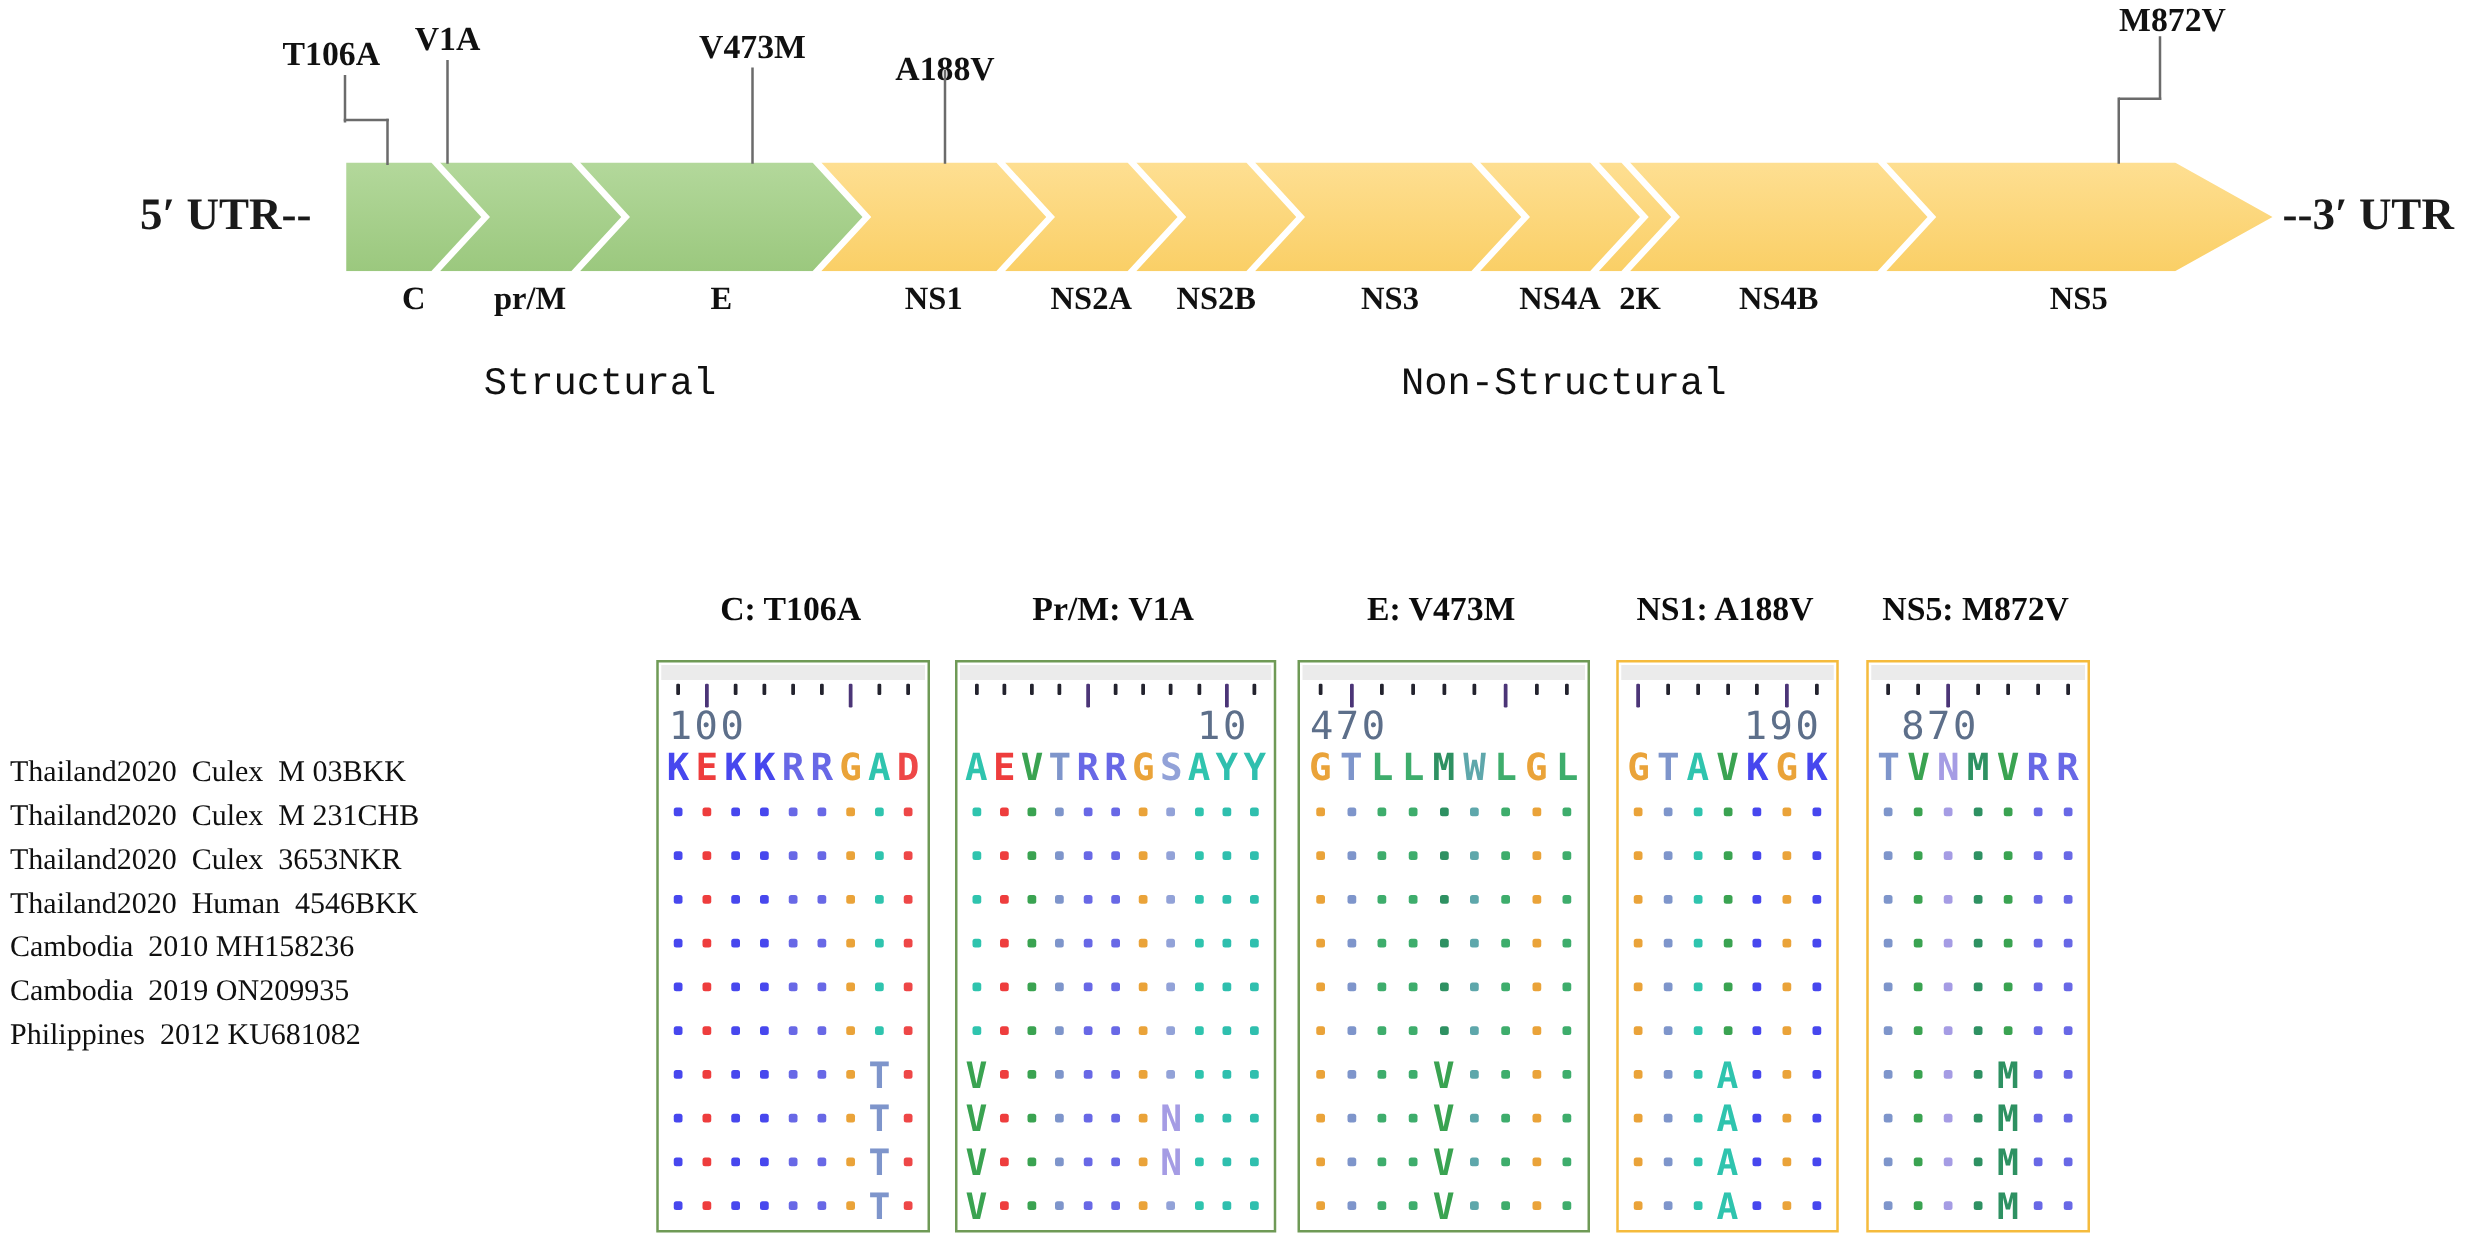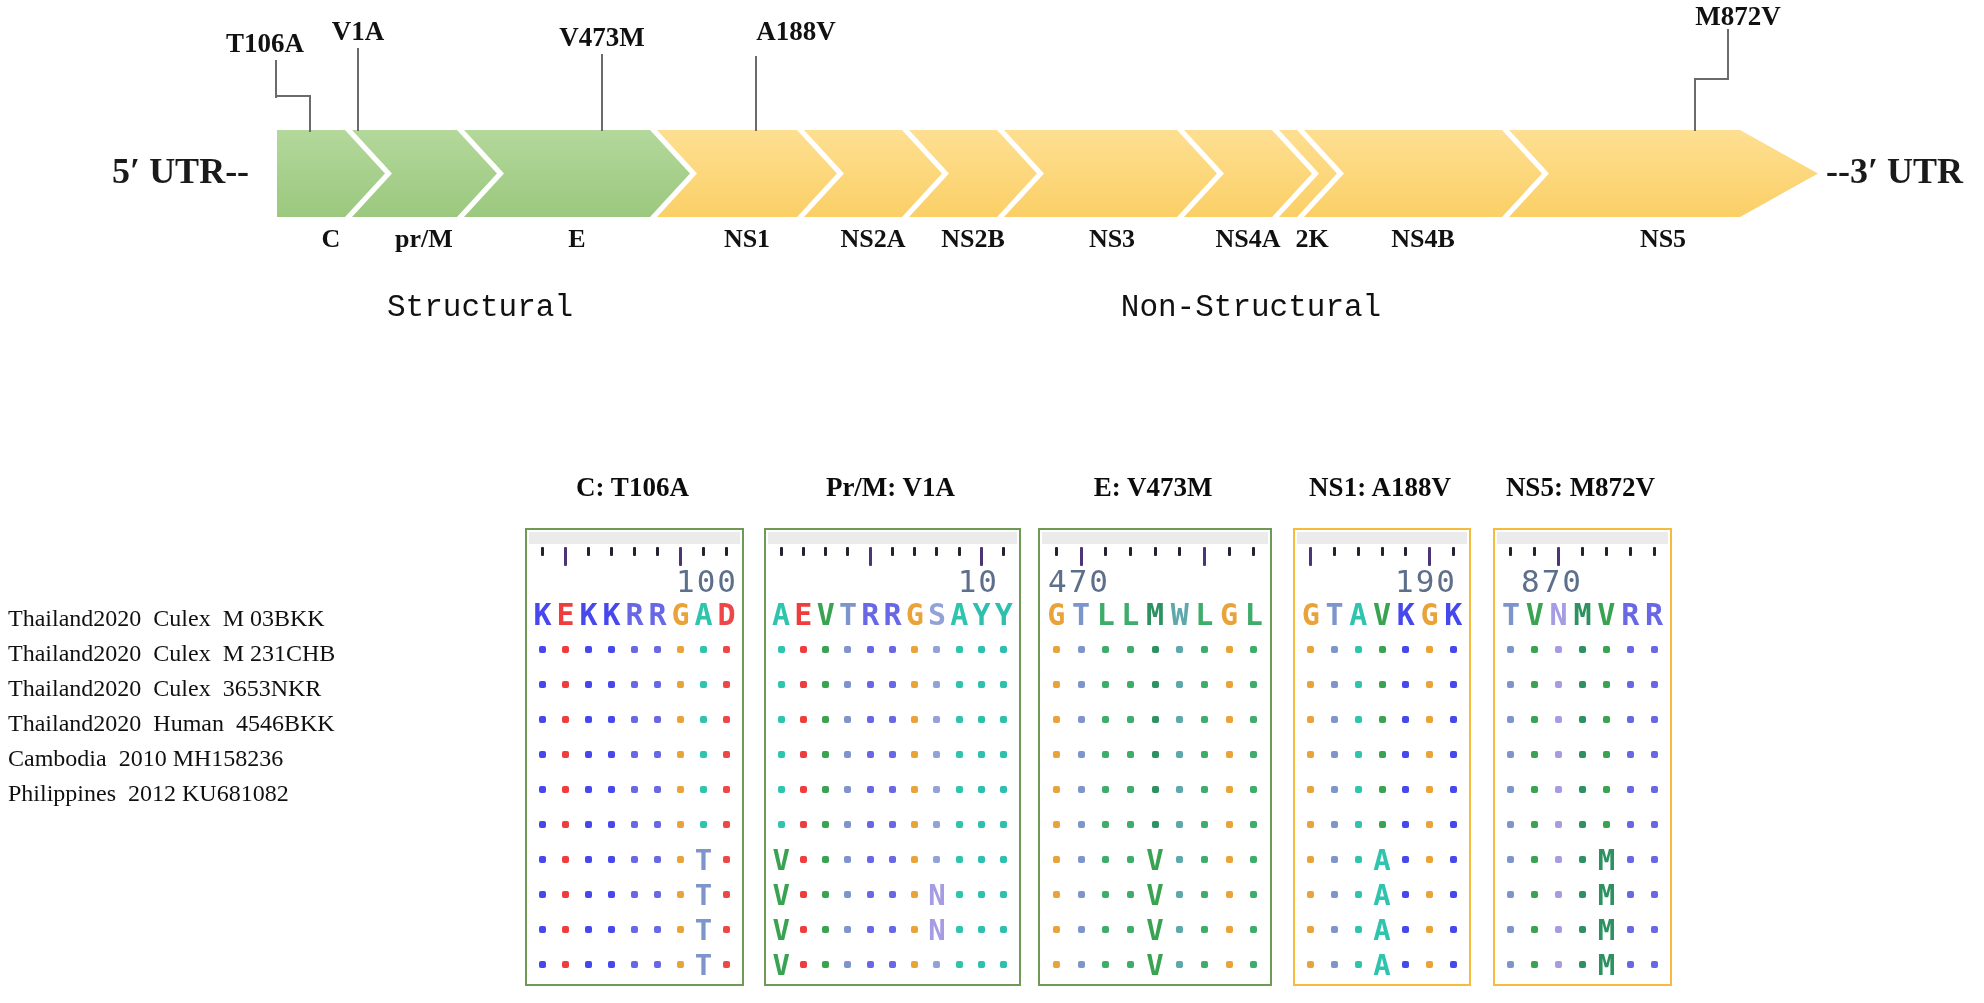--- a/index.html
+++ b/index.html
@@ -84,40 +84,41 @@
     </div>
   <div id="mutations">
       <div class="mut-label" style="left: 265px; top: 28px;">T106A</div>
       <div class="leader" style="left: 275px; top: 60px; width: 2px; height: 38px; background: rgb(107, 107, 107);"></div>
       <div class="leader" style="left: 275px; top: 95px; width: 36px; height: 2px; background: rgb(107, 107, 107);"></div>
       <div class="leader" style="left: 309px; top: 95px; width: 2px; height: 37px; background: rgb(107, 107, 107);"></div>
       <div class="mut-label" style="left: 358px; top: 16px;">V1A</div>
       <div class="leader" style="left: 357px; top: 48px; width: 2px; height: 83px; background: rgb(107, 107, 107);"></div>
       <div class="mut-label" style="left: 602px; top: 22px;">V473M</div>
       <div class="leader" style="left: 601px; top: 54px; width: 2px; height: 77px; background: rgb(107, 107, 107);"></div>
-      <div class="mut-label" style="left: 756px; top: 16px; margin-left: 40px;">A188V</div>
+      <div class="mut-label" style="left: 756px; top: 40px;">A188V</div>
       <div class="leader" style="left: 755px; top: 56px; width: 2px; height: 75px; background: rgb(107, 107, 107);"></div>
       <div class="mut-label" style="left: 1738px; top: 1px;">M872V</div>
       <div class="leader" style="left: 1727px; top: 29px; width: 2px; height: 51px; background: rgb(107, 107, 107);"></div>
       <div class="leader" style="left: 1695px; top: 78px; width: 34px; height: 2px; background: rgb(107, 107, 107);"></div>
       <div class="leader" style="left: 1694px; top: 78px; width: 2px; height: 53px; background: rgb(107, 107, 107);"></div>
     </div>
   <div class="section-label" id="sec-structural">Structural</div>
   <div class="section-label" id="sec-nonstructural">Non-Structural</div>
   <div id="strains">
       <div class="strain-row">Thailand2020  Culex  M 03BKK</div>
       <div class="strain-row">Thailand2020  Culex  M 231CHB</div>
       <div class="strain-row">Thailand2020  Culex  3653NKR</div>
       <div class="strain-row">Thailand2020  Human  4546BKK</div>
       <div class="strain-row">Cambodia  2010 MH158236</div>
+      <div class="strain-row">Cambodia  2019 ON209935</div>
       <div class="strain-row">Philippines  2012 KU681082</div>
     </div>
   <div id="boxes">
       <div class="abox-title" style="left: 632.5px;">C: T106A</div>
-      <div class="abox" style="left: 525px; width: 215px; border: 2px solid rgb(111, 154, 86); text-align: right;">
+      <div class="abox" style="left: 525px; width: 215px; border: 2px solid rgb(111, 154, 86);">
         <div class="gstrip"></div>
         <div class="ruler">
           <div class="cell">
             <div class="tick-minor"></div>
           </div>
           <div class="cell">
             <div class="tick-major"></div>
           </div>
           <div class="cell">
             <div class="tick-minor"></div>

